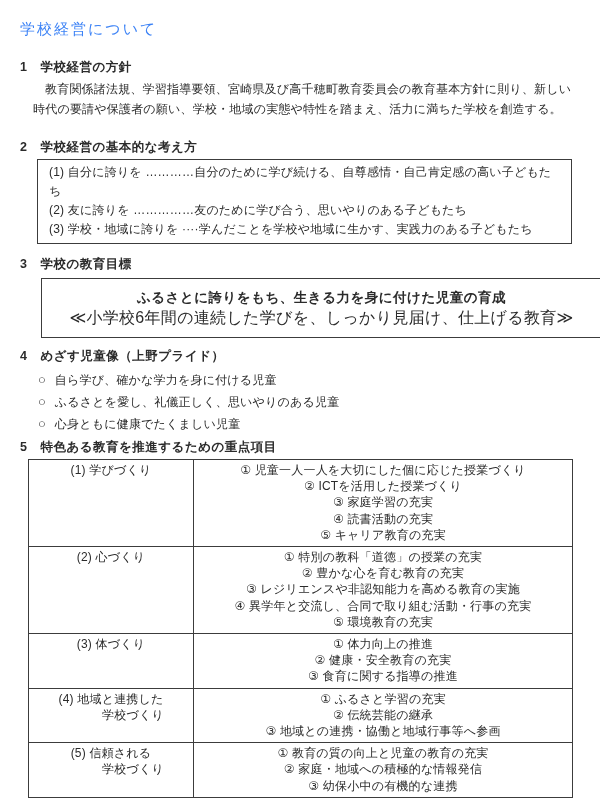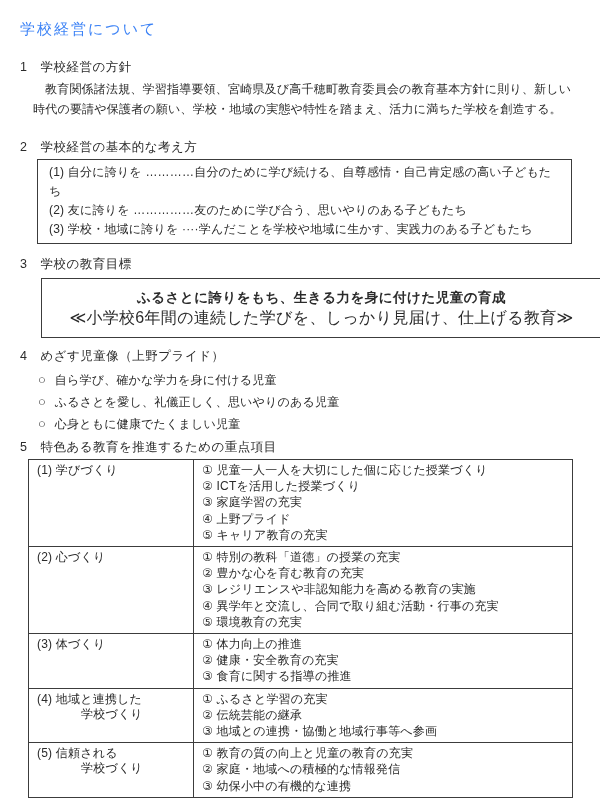--- a/index.html
+++ b/index.html
@@ -12,21 +12,21 @@
     font-size: 12px;
     overflow: hidden;
   }
   .doc { padding: 18px 20px 0 20px; }
 
   .page-title {
     font-size: 15px; font-weight: normal; color: #3b82f6;
     letter-spacing: 2px; margin: 2px 0 0 0; line-height: 18px;
   }
   .sec-heading {
-    font-size: 12.5px; font-weight: normal; margin: 0;
+    font-size: 12.5px; font-weight: bold; margin: 0;
     letter-spacing: 0.5px; line-height: 17px;
   }
   .sec-1 { margin-top: 21px; }
   .sec-2 { margin-top: 20px; }
   .sec-3 { margin-top: 12px; }
   .sec-4 { margin-top: 10px; }
   .sec-5 { margin-top: 8px; }
 
   .para {
     margin: 3px 0 0 13px; text-indent: 1em;
@@ -59,22 +59,22 @@
 
   table.priority {
     border-collapse: collapse; table-layout: fixed;
     margin: 3px 0 0 8px; width: 545px;
   }
   table.priority td {
     border: 1px solid #3c3c3c; vertical-align: top;
     padding: 2px 8px 3px 8px;
   }
   td.label-cell { width: 165px; }
-  .cell-line { line-height: 16.2px; letter-spacing: 0.2px; white-space: nowrap; overflow: hidden; }
-  .label-line2 { padding-left: 44px; font-family: Liberation Mono, monospace; }
+  .cell-line { line-height: 16.2px; letter-spacing: 0.2px; white-space: nowrap; overflow: hidden; text-align: center; }
+  .label-line2 { padding-left: 44px; }
 </style>
 </head>
 <body>
 
 <div class="doc">
 
   <h1 class="page-title">学校経営について</h1>
 
   <div class="sec-1">
     <h2 class="sec-heading">1　学校経営の方針</h2>
@@ -119,21 +119,21 @@
     <table class="priority">
       <tbody>
           <tr>
         <td class="label-cell">
           <div class="cell-line">(1) 学びづくり</div>
         </td>
         <td class="items-cell">
           <div class="cell-line">① 児童一人一人を大切にした個に応じた授業づくり</div>
           <div class="cell-line">② ICTを活用した授業づくり</div>
           <div class="cell-line">③ 家庭学習の充実</div>
-          <div class="cell-line">④ 上野プライド</div>
+          <div class="cell-line">④ 読書活動の充実</div>
           <div class="cell-line">⑤ キャリア教育の充実</div>
         </td>
       </tr>
       <tr>
         <td class="label-cell">
           <div class="cell-line">(2) 心づくり</div>
         </td>
         <td class="items-cell">
           <div class="cell-line">① 特別の教科「道徳」の授業の充実</div>
           <div class="cell-line">② 豊かな心を育む教育の充実</div>

